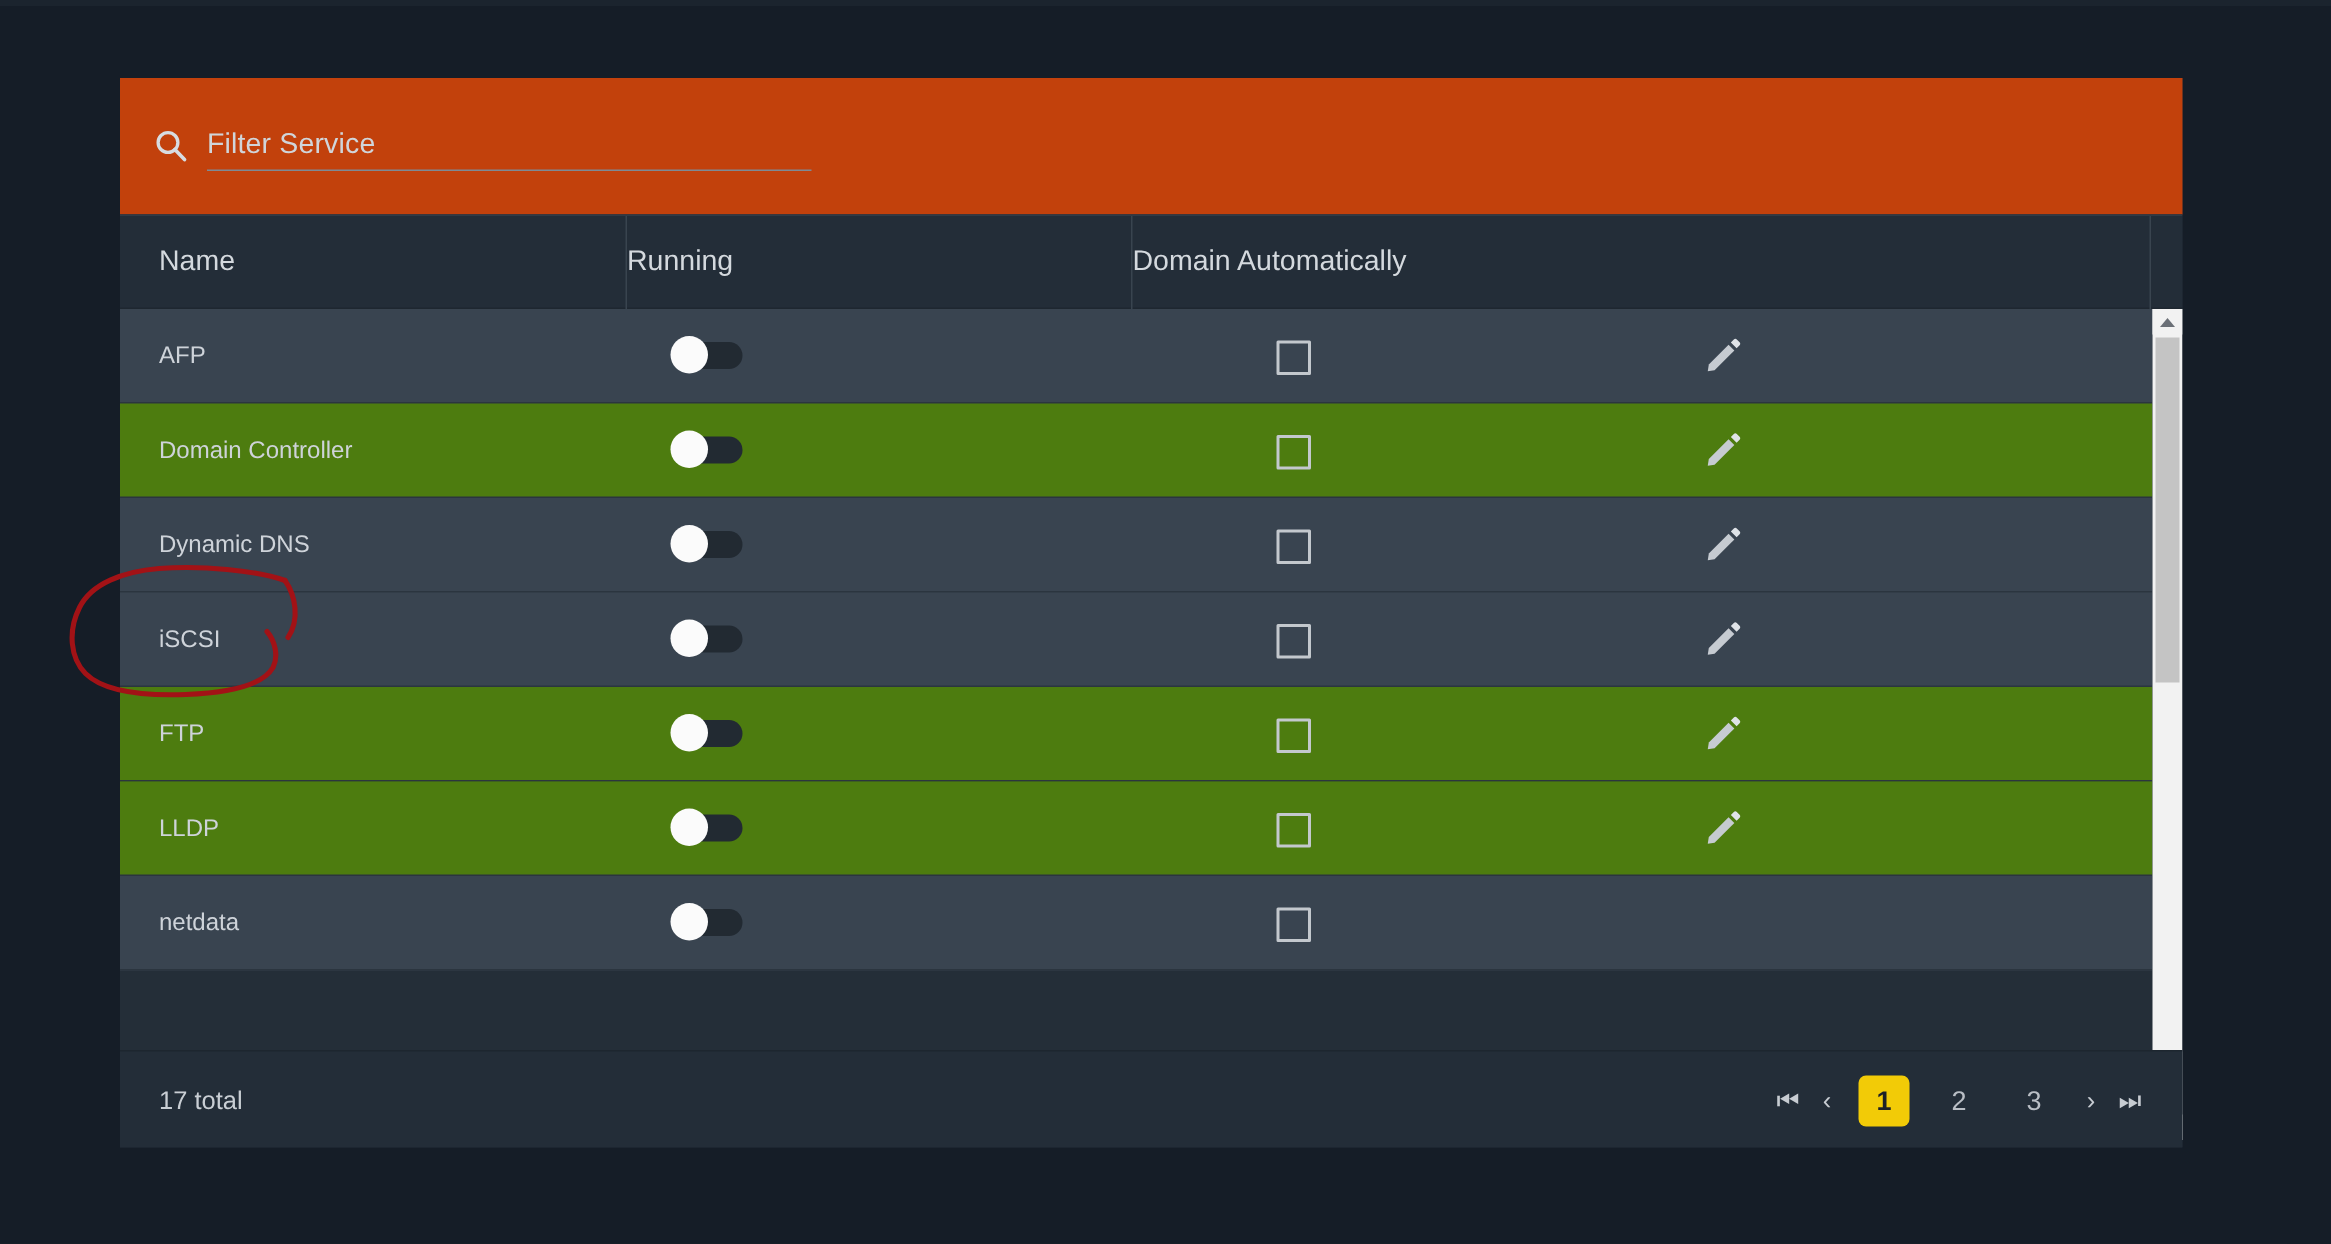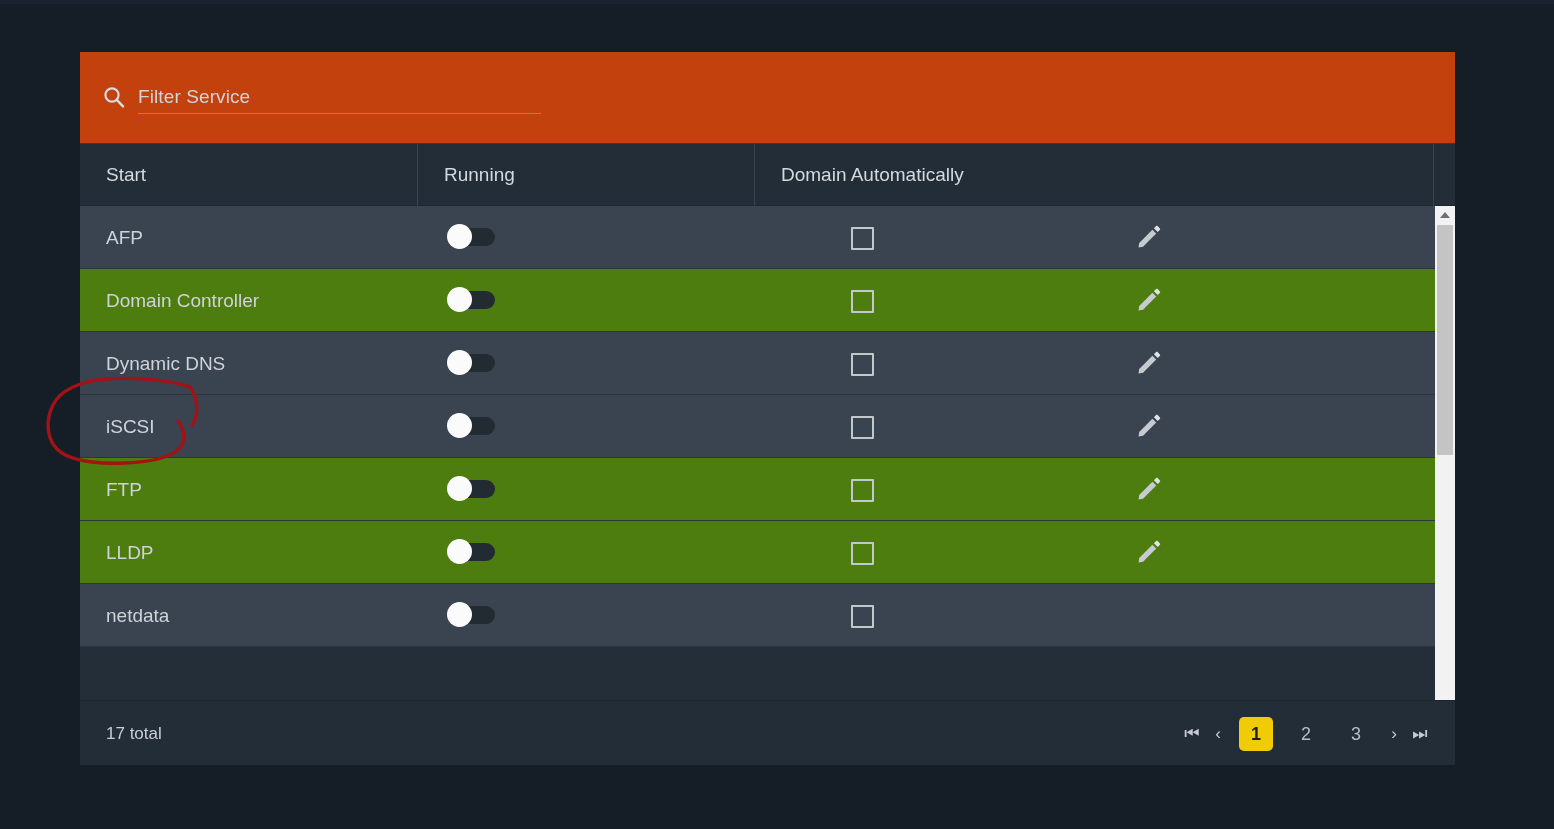--- a/index.html
+++ b/index.html
@@ -76,21 +76,20 @@
     border-top: 1px solid #303b46;
     border-bottom: 1px solid #1e2730;
   }
   .th {
     position: absolute;
     top: 0;
     height: 62px;
     line-height: 62px;
     color: #d4d9de;
     font-size: 19px;
-    padding-left: 26px;
     border-left: 1px solid #39444f;
   }
   .th.first { border-left: none; padding-left: 26px; }
   .th-name   { left: 0px;    width: 337px; }
   .th-run    { left: 337px;  width: 337px; }
   .th-auto   { left: 674px;  width: 342px; }
   .th-act    { left: 1016px; width: 337px; }
   .th-spacer { left: 1353px; width: 22px; border-left: 1px solid #39444f; }
 
   .tbody {
@@ -108,21 +107,21 @@
   }
   .row.odd  { background: #394450; }
   .row.even { background: #4d7c0f; }
 
   .cell-name {
     position: absolute;
     left: 26px; top: 0;
     height: 63px;
     line-height: 63px;
     color: #ced3d9;
-    font-size: 19px;
+    font-size: 16px;
     white-space: nowrap;
   }
 
   
   .toggle {
     position: absolute;
     left: 367px;
     top: 18px;
     width: 48px; height: 25px;
   }
@@ -264,21 +263,21 @@
           <circle cx="9" cy="9" r="6.6" fill="none" stroke="#d7dce1" stroke-width="2.2"></circle>
           <line x1="13.6" y1="13.6" x2="20" y2="20.4" stroke="#d7dce1" stroke-width="2.4" stroke-linecap="round"></line>
         </svg>
       </span>
       <div class="search-input-wrap">
         <input type="text" placeholder="Filter Service" style="">
       </div>
     </div>
 
     <div class="thead">
-      <div class="th th-name first">Start</div>
+      <div class="th th-name first">Name</div>
       <div class="th th-run">Running</div>
       <div class="th th-auto">Domain Automatically</div>
       <div class="th th-spacer"></div>
     </div>
 
     <div class="tbody" id="tbody">
         <div class="row odd">
           <div class="cell-name">AFP</div>
           <div class="toggle">
             <span class="track"></span>

